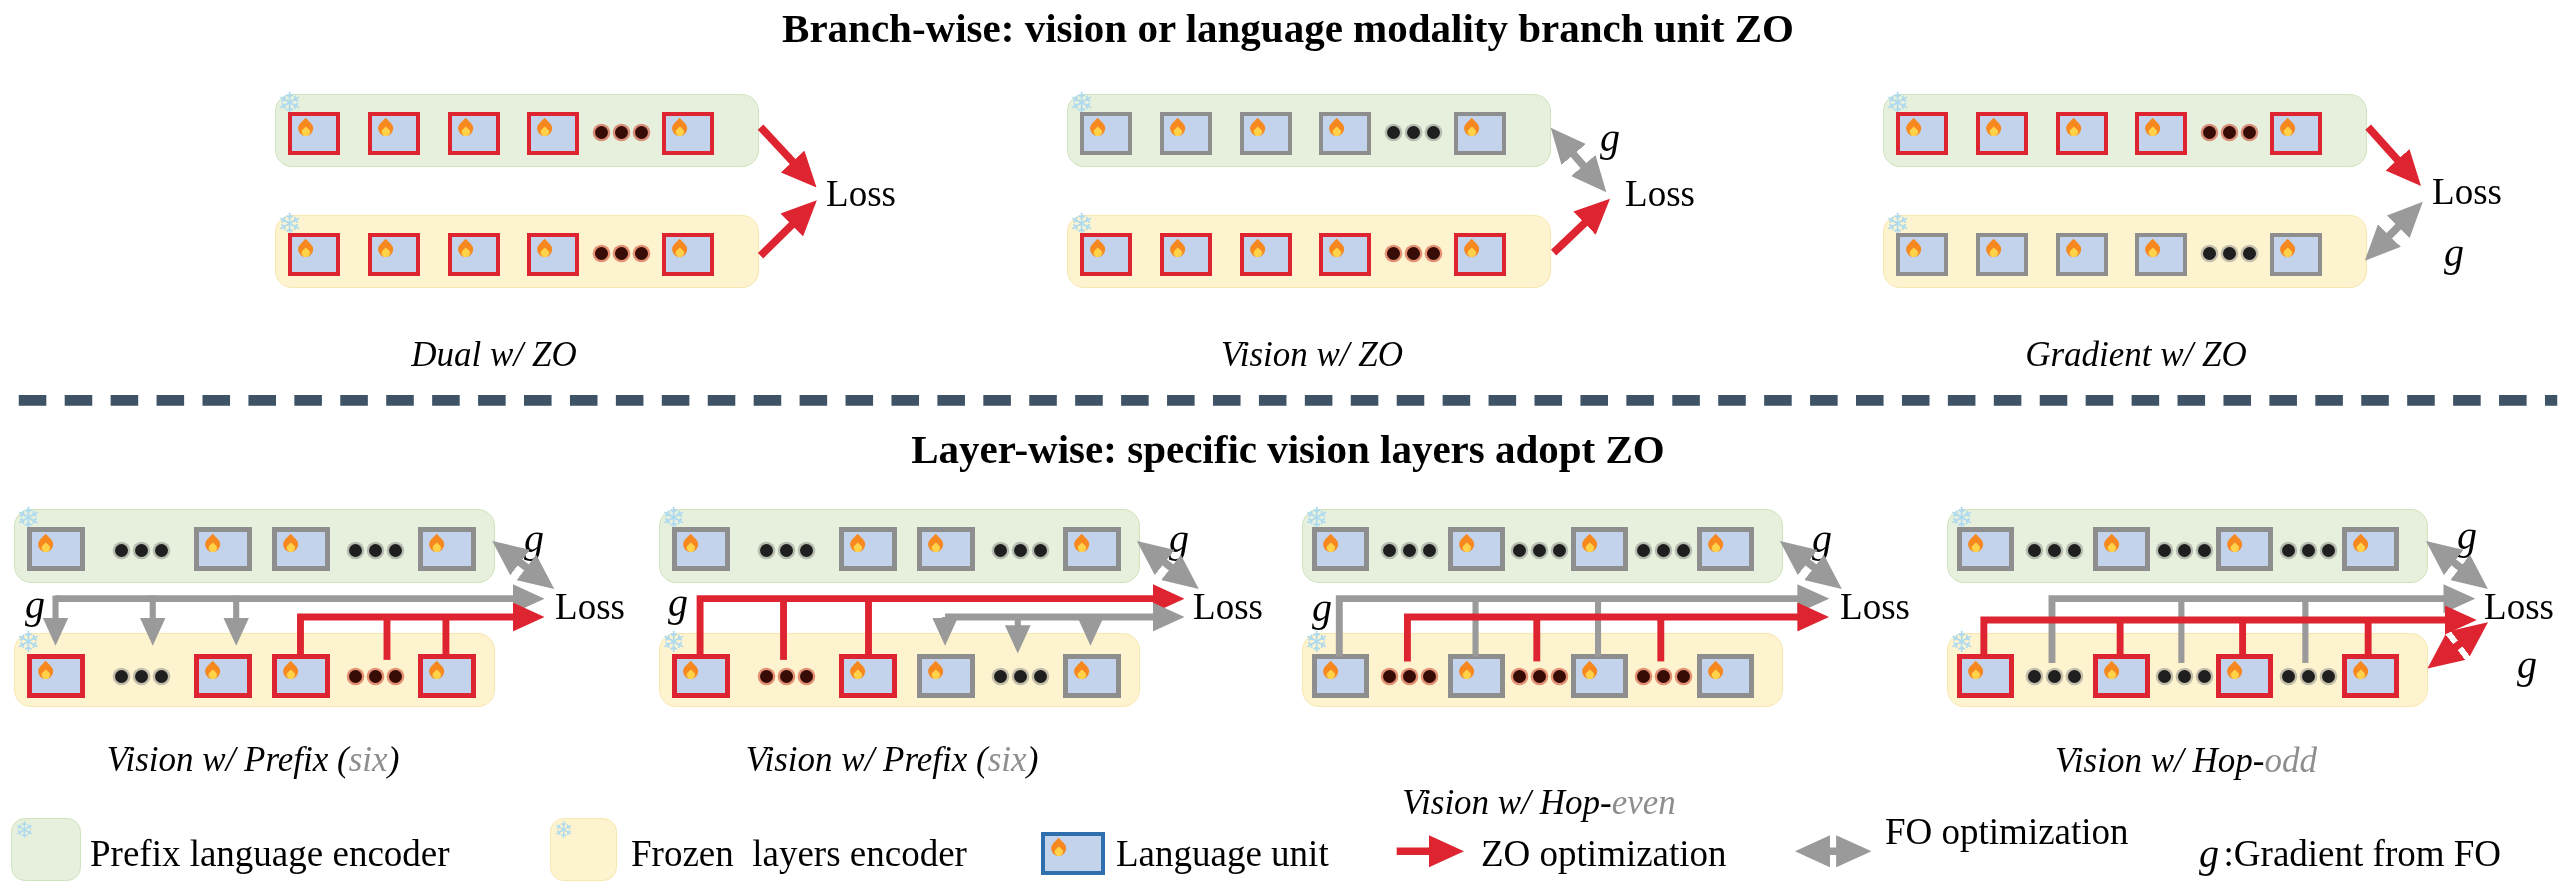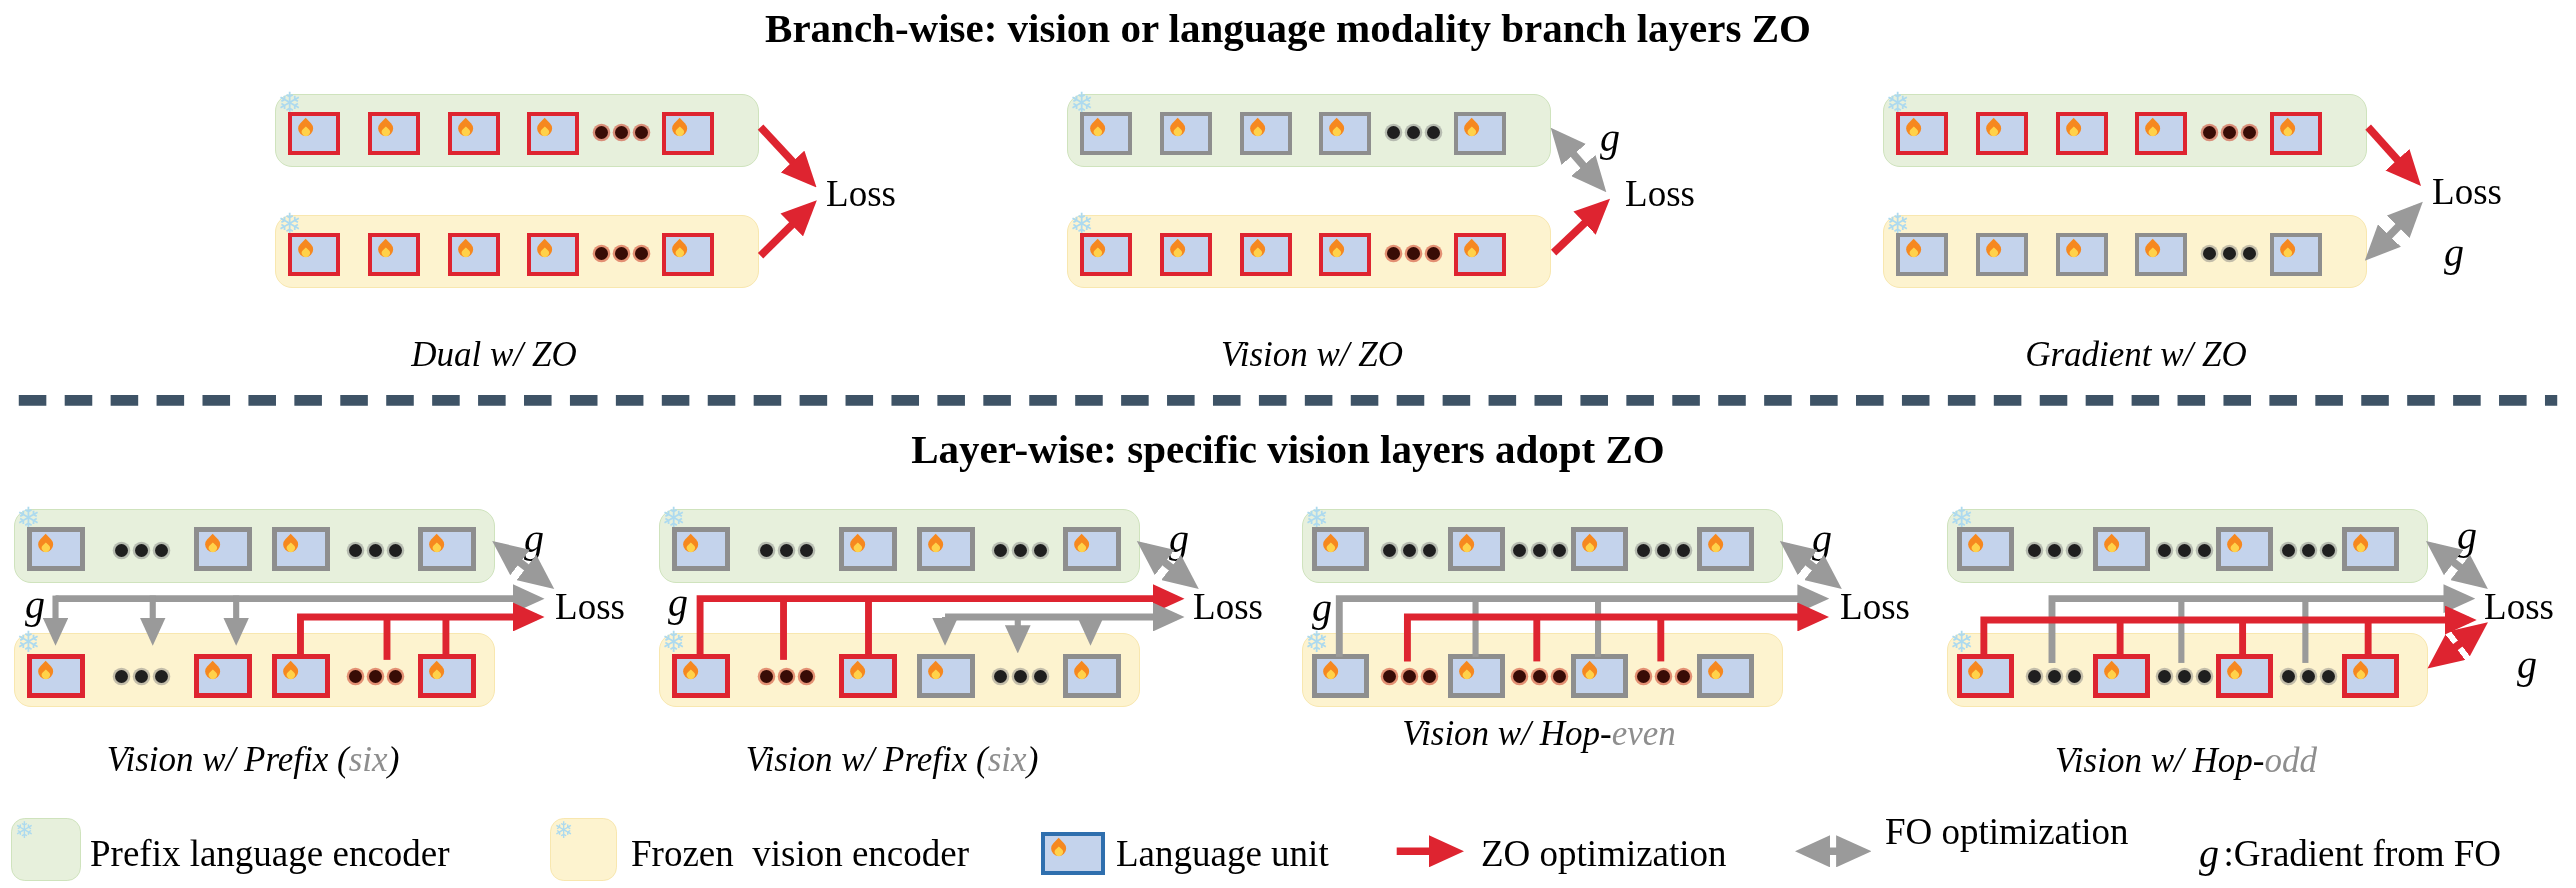--- a/index.html
+++ b/index.html
@@ -38,21 +38,21 @@
        font-style:italic;font-size:35px;line-height:40px;}
   .caption .accent{color:#8e8e8e;}
   .legend-label{position:absolute;font-size:37px;line-height:43px;white-space:pre;}
   .legend-g{position:absolute;font-size:37px;line-height:43px;white-space:pre;display:flex;}
   .legend-g .sym{font-style:italic;font-size:40px;margin-right:4.6px;}
   svg.overlay{position:absolute;left:0;top:0;width:2576px;height:888px;pointer-events:none;}
 </style>
 </head>
 <body>
 
-<div class="title" style="top:4.6px">Branch-wise: vision or language modality branch layers ZO</div>
+<div class="title" style="top:4.6px">Branch-wise: vision or language modality branch unit ZO</div>
 <div class="title" style="top:426px">Layer-wise: specific vision layers adopt ZO</div>
 
 <div class="cont green branch" style="left:275px;top:94px;width:484px;height:73px">
   <span class="snow">❄</span>
   <div class="unit bred" style="left:12.3px">
       <i class="flame"></i>
     </div>
   <div class="unit bred" style="left:92px">
       <i class="flame"></i>
     </div>
@@ -363,21 +363,21 @@
       <i></i>
       <i></i>
     </div>
   <div class="unit bgray" style="left:394px">
       <i class="flame"></i>
     </div>
 </div>
 <div class="gsym" style="left:1822px;top:516px">g</div>
 <div class="gsym" style="left:1322px;top:585px">g</div>
 <div class="loss" style="left:1875px;top:587px">Loss</div>
-<div class="caption" style="left:1539px;top:714px"><span>Vision w/ Hop-</span><span class="accent">even</span><span></span></div>
+<div class="caption" style="left:1539px;top:783px"><span>Vision w/ Hop-</span><span class="accent">even</span><span></span></div>
 
 <div class="cont green layer hop" style="left:1947px;top:509px;width:481px;height:74px">
   <span class="snow">❄</span>
   <div class="unit bgray" style="left:9.2px">
       <i class="flame"></i>
     </div>
   <div class="dots dk" style="left:80px;top:34px">
       <i></i>
       <i></i>
       <i></i>
@@ -521,21 +521,21 @@
 </svg>
 
 <div class="cont green" style="left:10.7px;top:818px;width:70px;height:63px;border-radius:13.8px">
   <span class="snow" style="left:3.1px;top:0;font-size:23px">❄</span>
 </div>
 <div class="legend-label" style="left:90px;top:832px">Prefix language encoder</div>
 
 <div class="cont yellow" style="left:550px;top:818px;width:67px;height:63px;border-radius:13.8px">
   <span class="snow" style="left:3.1px;top:0;font-size:23px">❄</span>
 </div>
-<div class="legend-label" style="left:631px;top:832px">Frozen  vision encoder</div>
+<div class="legend-label" style="left:631px;top:832px">Frozen  layers encoder</div>
 
 <div class="unit bblue" style="position:absolute;left:1041px;top:832px;width:64px;height:43px;border-width:4.6px">
   <i class="flame"></i>
 </div>
 <div class="legend-label" style="left:1116px;top:832px">Language unit</div>
 
 <div class="legend-label" style="left:1481px;top:832px">ZO optimization</div>
 <div class="legend-label" style="left:1885px;top:810px">FO optimization</div>
 
 <div class="legend-g" style="left:2199px;top:832px">

